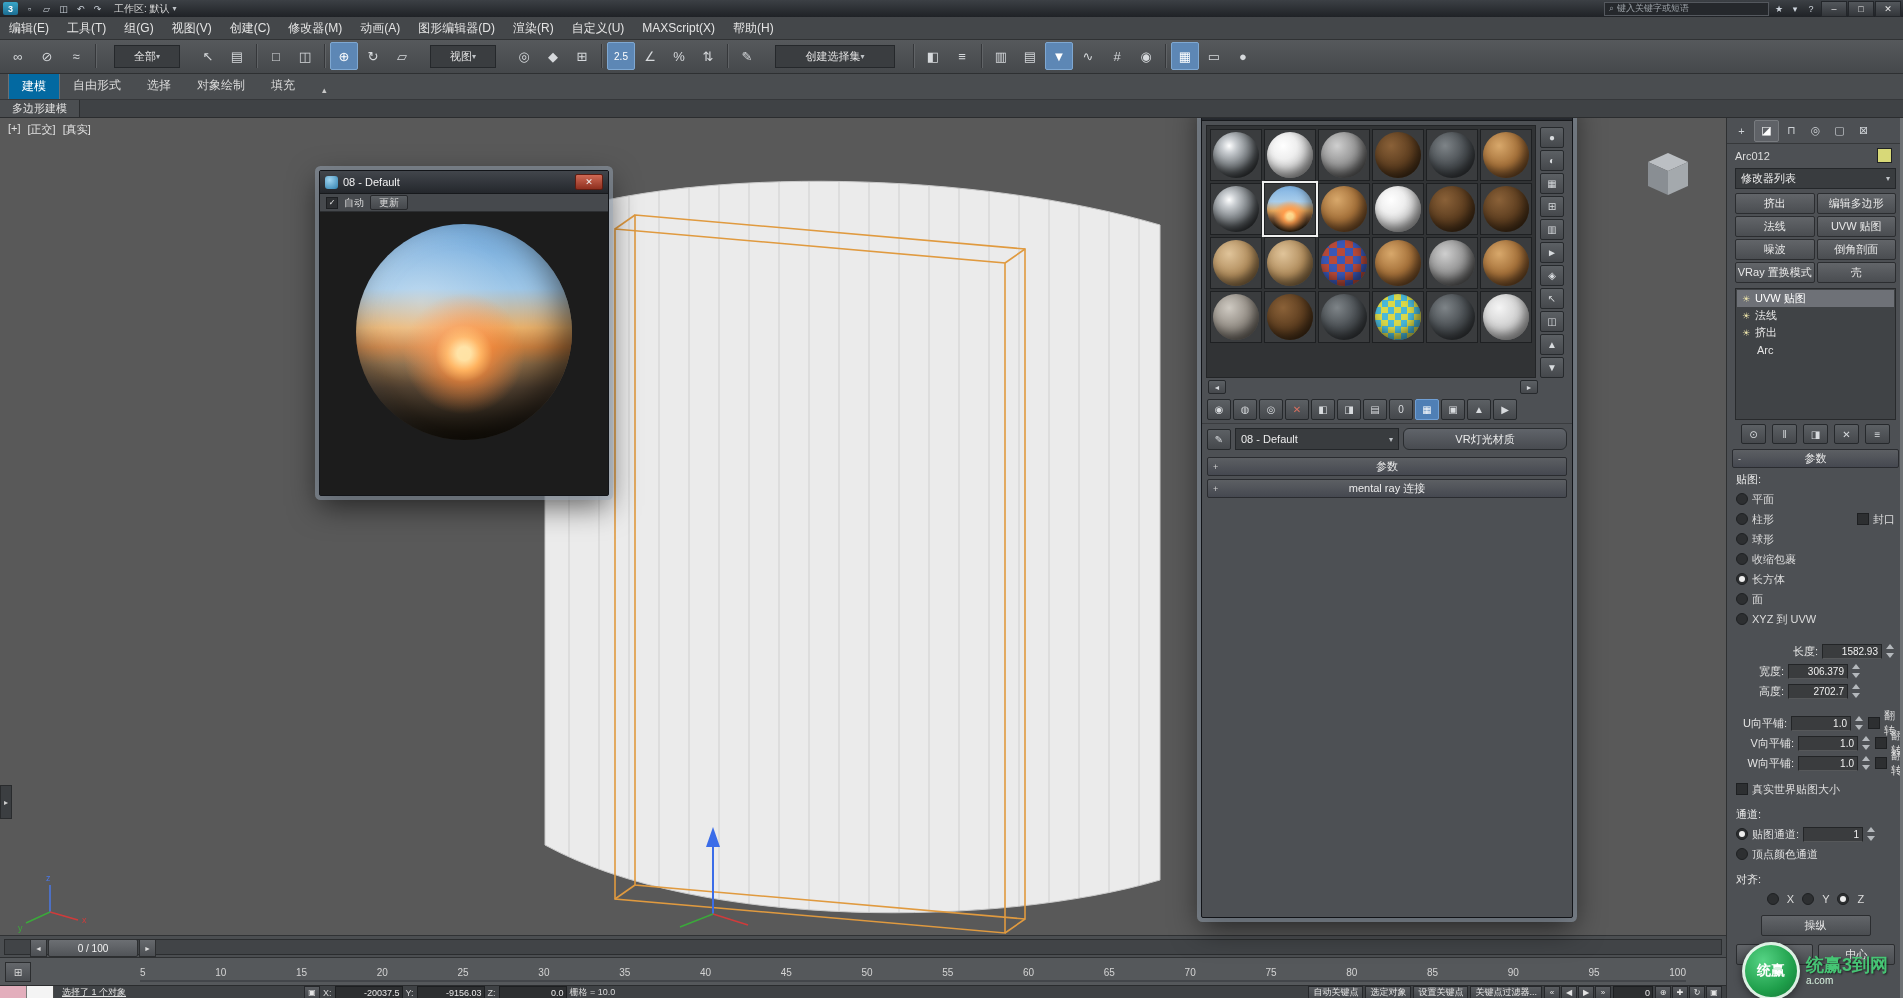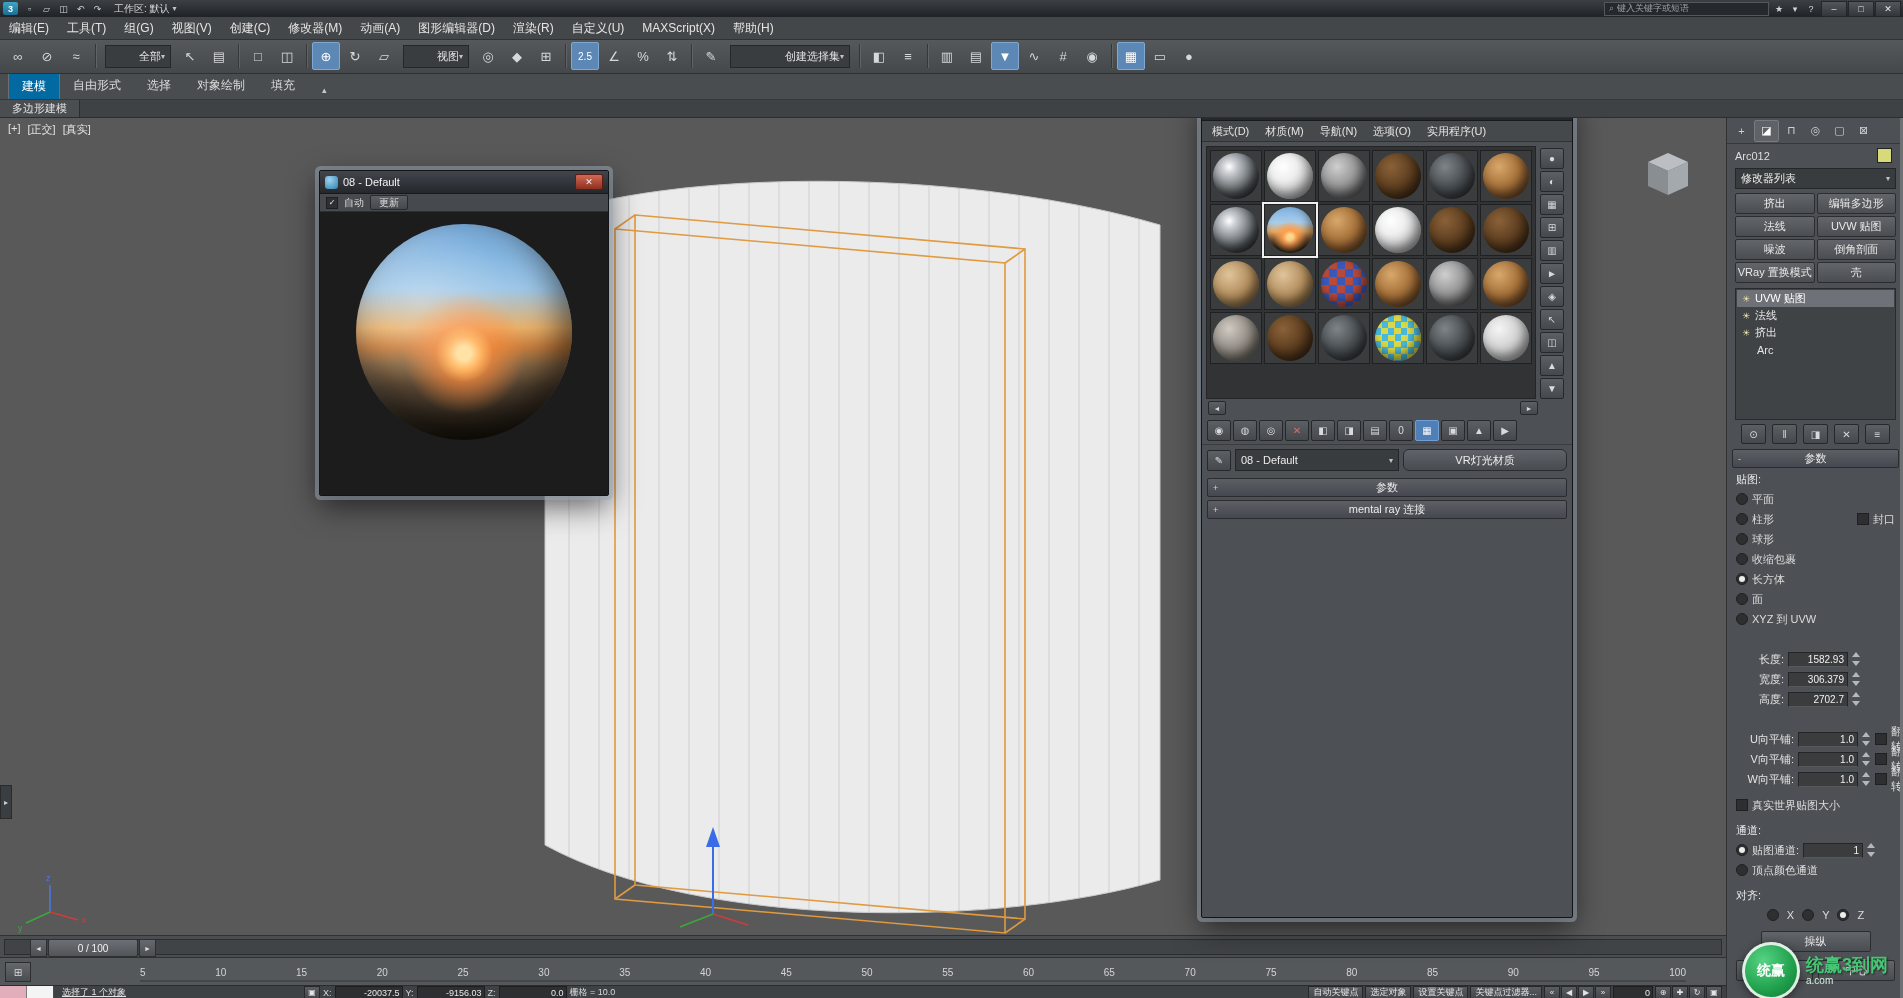--- a/index.html
+++ b/index.html
@@ -26,21 +26,21 @@
            border-bottom:1px solid #303234;display:flex;align-items:center;font-size:12px;z-index:39;}
   .menu-item{padding:0 9px;height:22px;display:flex;align-items:center;color:#e4e4e4;white-space:nowrap;}
   
   .toolbar{position:absolute;top:39px;left:0;width:1903px;height:34px;background:linear-gradient(#56595c,#45484b);
            border-bottom:1px solid #2e3032;display:flex;align-items:center;padding-left:4px;gap:1px;z-index:38;}
   .tb-icon{width:26px;height:26px;border:1px solid transparent;border-radius:2px;display:flex;align-items:center;
            justify-content:center;font-size:13px;color:#d6d9dc;flex:0 0 auto;}
   .tb-icon.pressed{background:#5d87b5;border-color:#7fa8d2;color:#fff;}
   .tb-sep{width:1px;height:24px;background:#35373a;box-shadow:1px 0 0 #606366;margin:0 4px;flex:0 0 auto;}
   .tb-dd{height:21px;background:#3a3d40;border:1px solid #25282b;display:flex;align-items:center;
-         justify-content:flex-end;padding:0 5px;font-size:11px;color:#e2e2e2;margin:0 4px;flex:0 0 auto;}
+         justify-content:center;padding:0 5px;font-size:11px;color:#e2e2e2;margin:0 13px;flex:0 0 auto;}
   .arrow{font-size:8px;color:#bfc3c7;}
   
   .ribbon{position:absolute;top:73px;left:0;width:1903px;height:26px;background:#4a4d50;
           border-bottom:1px solid #35373a;display:flex;align-items:flex-end;padding-left:8px;font-size:12px;z-index:37;}
   .ribbon-tab{padding:4px 13px;color:#dadada;}
   .ribbon-tab.active{background:#0369a1;border:1px solid #6c7074;border-bottom:none;color:#fff;}
   .ribbon-extra{margin-left:8px;padding:4px 6px;font-size:9px;color:#c8c8c8;}
   .panelstrip{position:absolute;top:99px;left:0;width:1903px;height:18px;background:#3f4245;
               border-bottom:1px solid #2b2d2f;display:flex;font-size:11px;z-index:36;}
   .ptab{padding:2px 12px;background:#4b4e51;border-right:1px solid #2b2d2f;color:#e2e2e2;}
@@ -144,21 +144,21 @@
   .radio.on::after{content:"";position:absolute;inset:2px;border-radius:50%;background:#ededed;}
   .checkbox{width:10px;height:10px;background:#2d2f31;border:1px solid #1e2022;flex:0 0 auto;}
   .p-lbl-r{width:48px;text-align:right;color:#e4e4e4;flex:0 0 auto;}
   .w56{width:58px;} .w40{width:40px;} .w30{width:28px;}
   .field{width:52px;height:13px;background:#3a3c3e;border:1px solid #232527;border-bottom-color:#56585a;
          color:#f0f0f0;font-size:10px;display:flex;align-items:center;justify-content:flex-end;padding:0 3px;flex:0 0 auto;}
   .spinner{width:9px;height:14px;display:inline-flex;flex-direction:column;justify-content:space-between;flex:0 0 auto;}
   .spinner i{display:block;width:0;height:0;border-left:4px solid transparent;border-right:4px solid transparent;}
   .spinner .up{border-bottom:5px solid #b4b8bc;}
   .spinner .dn{border-top:5px solid #b4b8bc;}
-  .mt8{margin-top:20px;} .mt6{margin-top:6px;}
+  .mt8{margin-top:12px;justify-content:flex-end;} .mt6{margin-top:6px;}
   .p-center{display:flex;justify-content:center;gap:5px;margin-top:4px;}
   .w100{width:104px;} .w72{width:72px;}
   .axes{gap:8px;justify-content:center;}
   
   .timeslider{position:absolute;left:0;top:935px;width:1726px;height:22px;background:#4b4e51;border-top:1px solid #303234;}
   .ts-track{position:absolute;left:4px;right:4px;top:3px;bottom:3px;background:#414447;border:1px solid #2b2d2f;}
   .ts-mini{position:absolute;top:3px;height:16px;width:15px;background:linear-gradient(#66696d,#4c4f53);
            border:1px solid #2c2e30;color:#e0e0e0;font-size:7px;display:flex;align-items:center;justify-content:center;}
   .ts-handle{position:absolute;left:48px;top:3px;height:16px;width:88px;background:linear-gradient(#6c6f73,#515458);
              border:1px solid #2d2f31;border-radius:2px;display:flex;align-items:center;justify-content:center;
@@ -381,27 +381,20 @@
   <div class="fwin-title">
     <span class="t-icon"></span>
     <span>材质编辑器 - 08 - Default</span>
     <span class="spacer"></span>
     <span style="display:flex;gap:2px" id="me-winbtns">
         <span class="fw-btn">–</span>
         <span class="fw-btn">□</span>
         <span class="fw-btn close">✕</span>
       </span>
   </div>
-  <div class="me-menu" id="me-menu">
-      <div class="me-menu-item">模式(D)</div>
-      <div class="me-menu-item">材质(M)</div>
-      <div class="me-menu-item">导航(N)</div>
-      <div class="me-menu-item">选项(O)</div>
-      <div class="me-menu-item">实用程序(U)</div>
-    </div>
   <div class="slots-wrap">
     <div class="slots" id="me-slots">
         <div class="slot">
           <div class="ball s-chrome"></div>
         </div>
         <div class="slot">
           <div class="ball s-white"></div>
         </div>
         <div class="slot">
           <div class="ball s-gray"></div>

